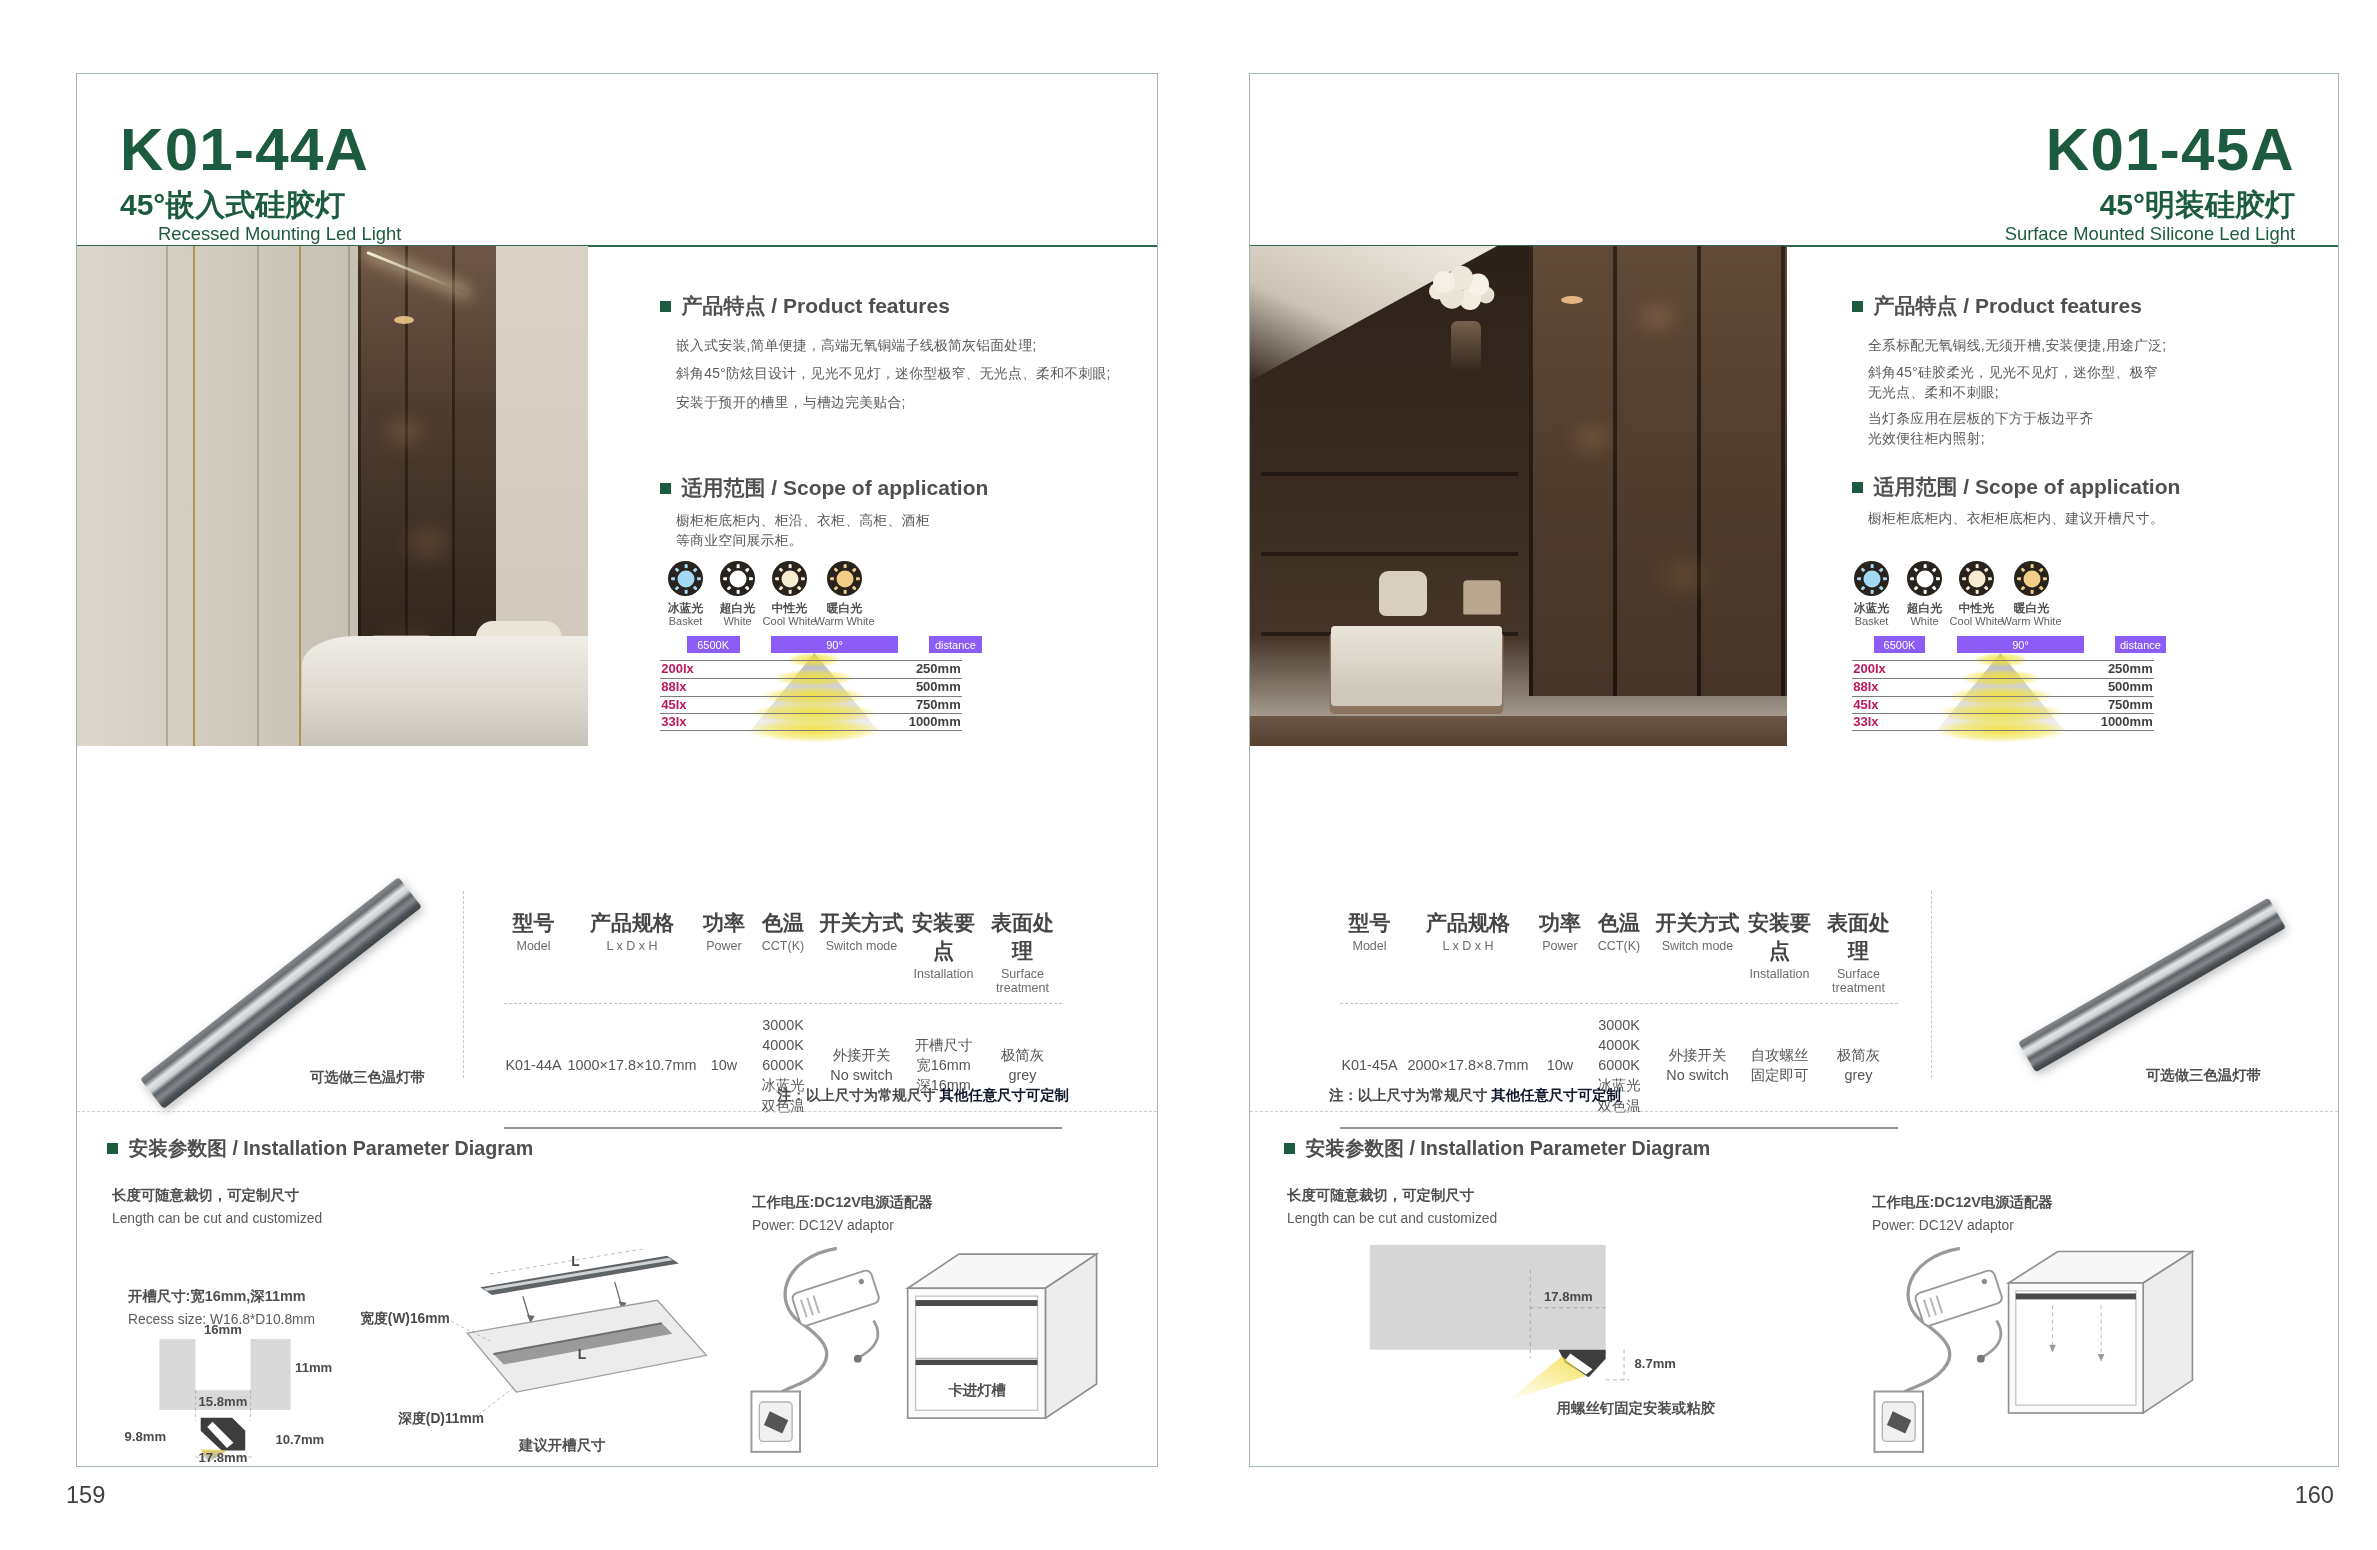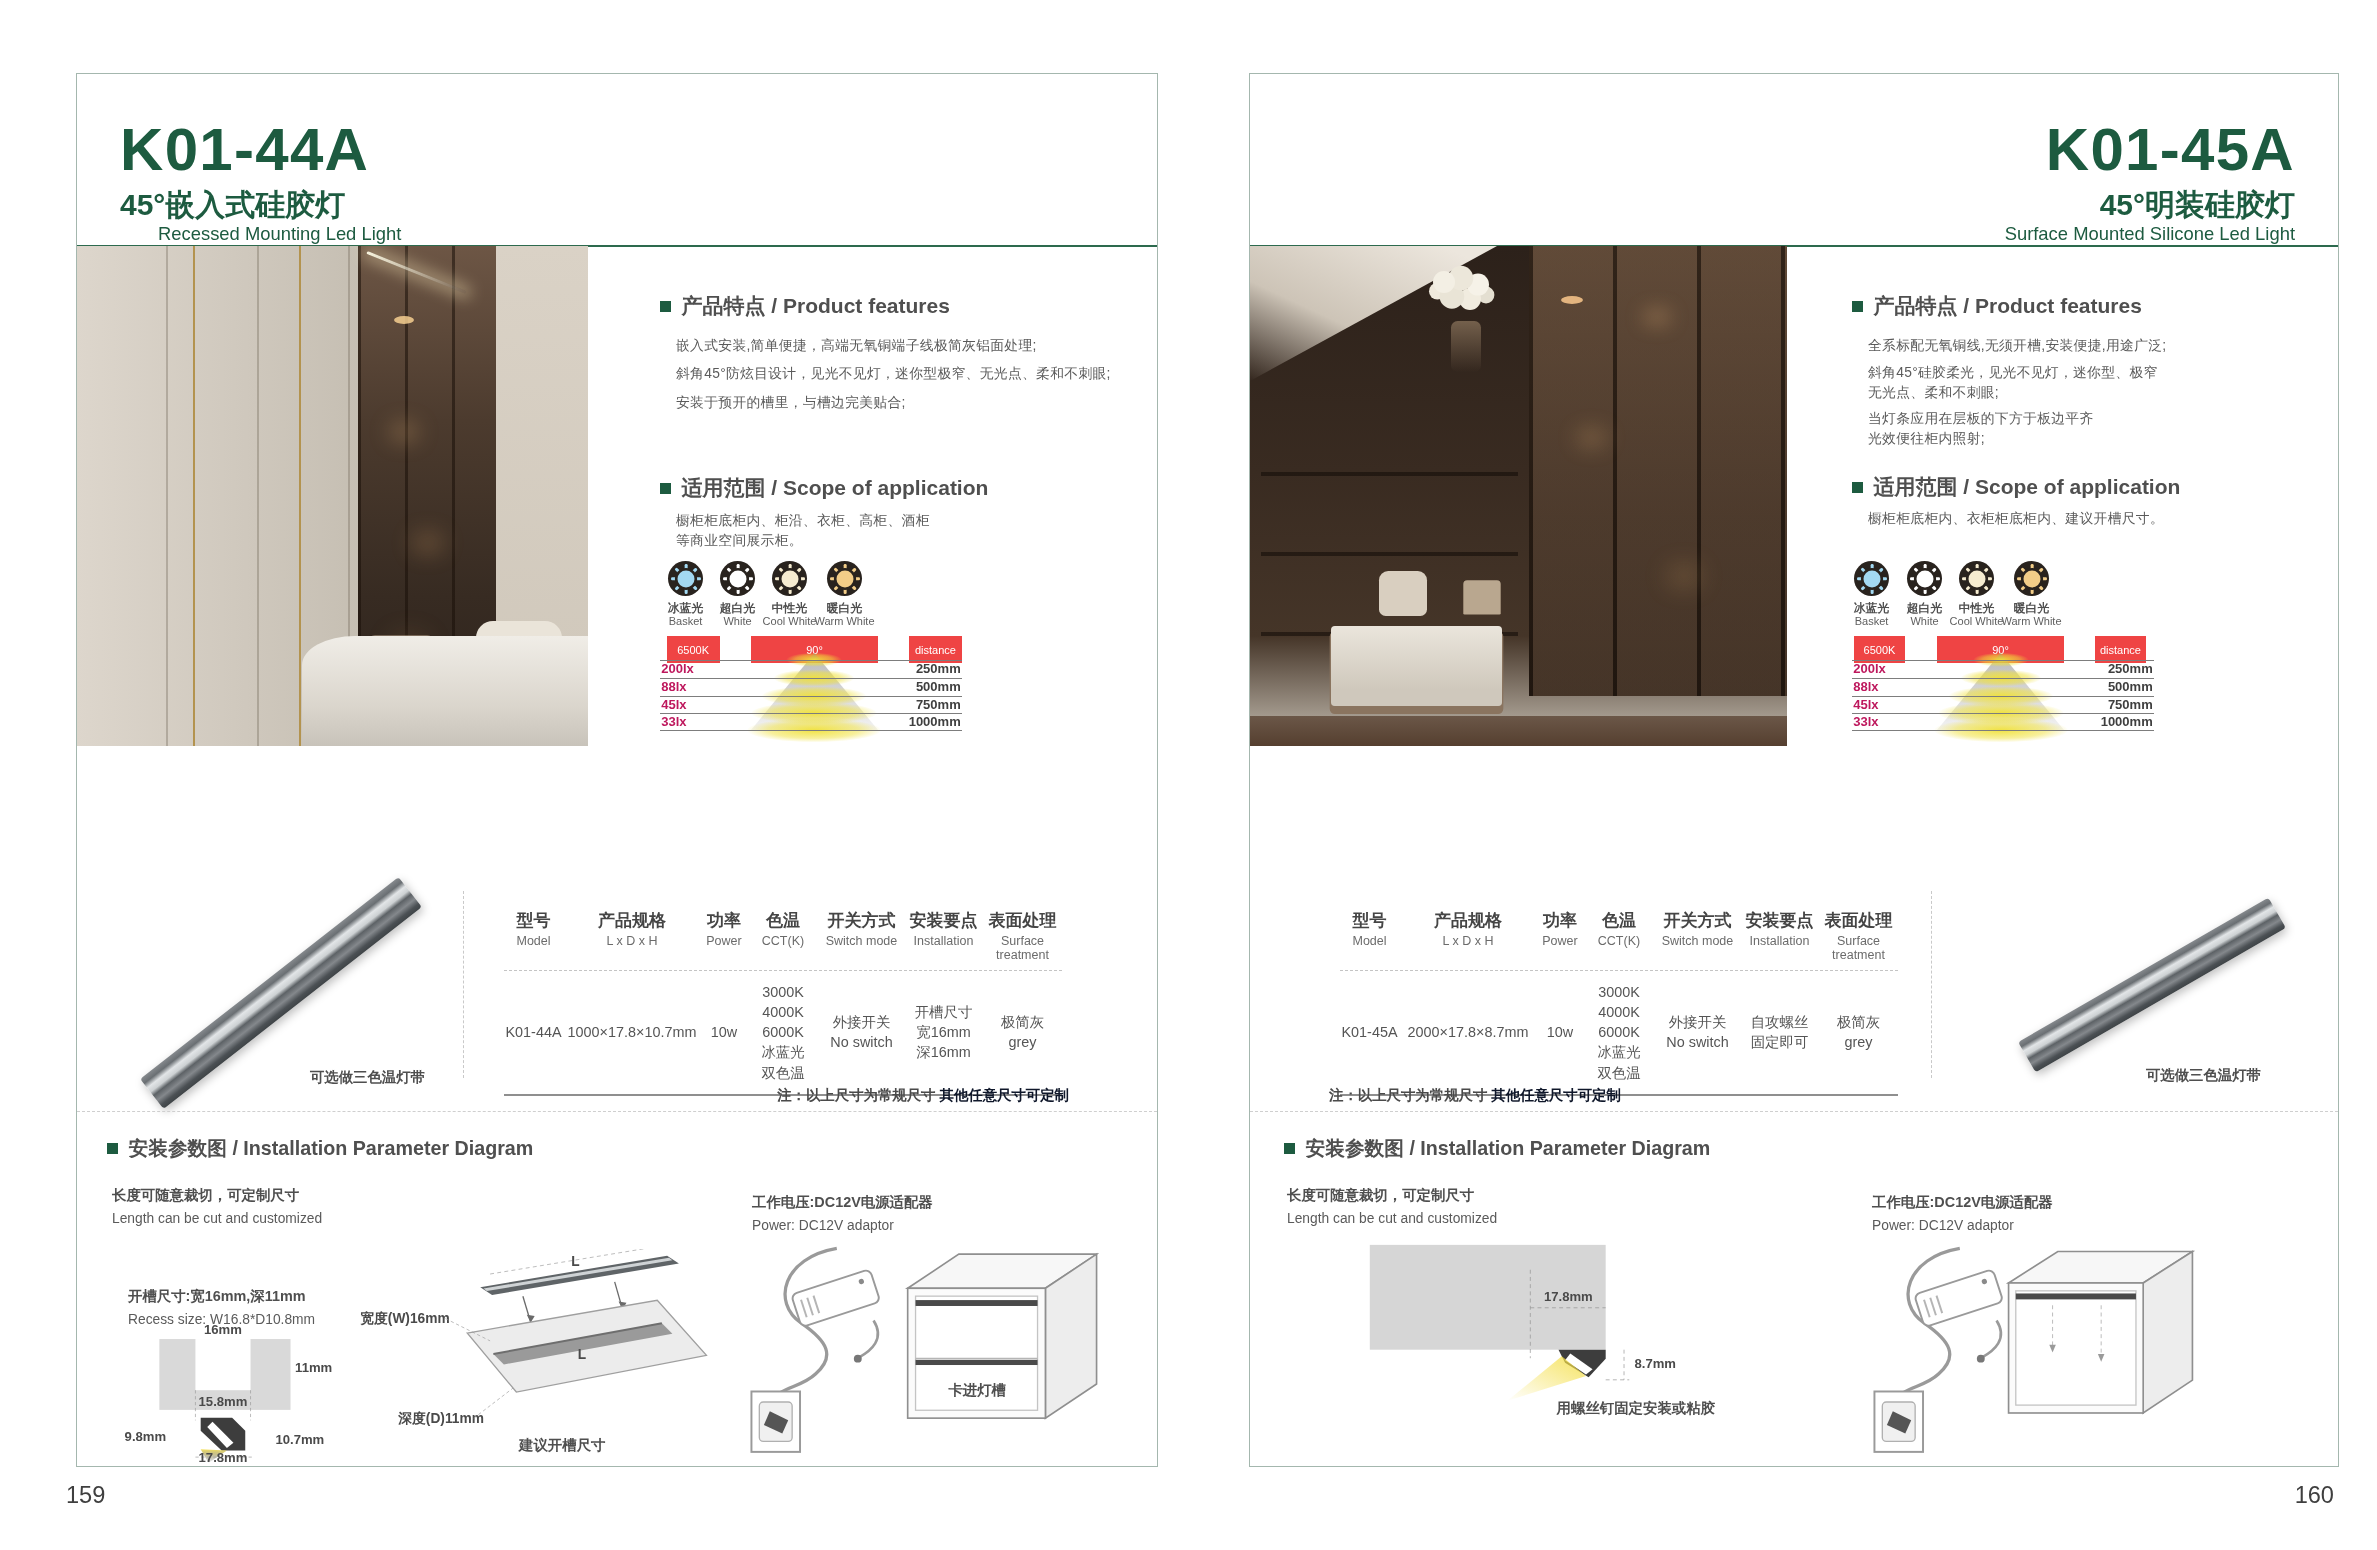--- a/index.html
+++ b/index.html
@@ -70,22 +70,22 @@
   .ray{position:absolute;left:50%;top:50%;width:30px;height:3.3px;background:currentColor;border-radius:1.3px;
     transform:translate(-50%,-50%) rotate(var(--a));}
   .r0{--a:0deg}.r45{--a:45deg}.r90{--a:90deg}.r135{--a:135deg}
   .sundot{position:absolute;left:50%;top:50%;width:17px;height:17px;border-radius:50%;background:currentColor;
     transform:translate(-50%,-50%);box-shadow:0 0 0 2.6px #29231e;}
   .licon-cn{margin-top:5.3px;font-size:11.8px;font-weight:700;color:#4f4f4f;line-height:1.2;}
   .licon-en{font-size:11px;color:#5f5f5f;line-height:1.2;}
 
   
   .chart{position:absolute;width:302px;height:100px;}
-  .cbar{position:absolute;top:0;height:27px;background:#ef4444;color:#fff;font-size:11px;
-    display:flex;align-items:center;justify-content:center;}
+  .cbar{position:absolute;top:0;height:17px;background:#8b5cf6;color:#fff;font-size:11px;
+    display:flex;align-items:center;justify-content:center;margin-left:20px;}
   .cl{position:absolute;left:0;right:0;height:1.3px;background:#7d7d7d;}
   .lx{position:absolute;left:1.3px;font-size:13px;font-weight:600;color:#be185d;}
   .mm{position:absolute;right:1.3px;font-size:13px;font-weight:600;color:#3f3f3f;}
   .cone{position:absolute;top:17px;width:127px;height:77px;
     clip-path:polygon(50% 0,100% 100%,0 100%);
     background:linear-gradient(180deg,rgba(125,125,125,.55),rgba(190,190,190,.18));}
   .glow{position:absolute;border-radius:50%;transform:translate(-50%,-50%);
     background:radial-gradient(ellipse at center,rgba(240,225,58,.95) 0%,rgba(240,225,58,.5) 48%,rgba(240,225,58,0) 72%);}
 
   
@@ -96,21 +96,21 @@
   .caption{position:absolute;font-size:14.4px;font-weight:700;color:#4f4f4f;}
 
   .vdash{position:absolute;width:0;border-left:1.3px dashed #c9c9c9;}
   .hdash-sep{position:absolute;left:0;right:0;border-top:1.3px dashed #cfcfcf;}
 
   
   .spec-table{position:absolute;width:558px;top:835px;}
   .t-head{display:flex;text-align:center;padding-bottom:7.9px;border-bottom:1.3px dashed #c4c4c4;}
   .t-row{display:flex;text-align:center;align-items:center;min-height:123px;border-bottom:2px solid #8f8f8f;}
   .c1{width:59px}.c2{width:138px}.c3{width:46px}.c4{width:72px}.c5{width:85px}.c6{width:79px}.c7{width:79px}
-  .th-cn{font-size:17px;font-weight:700;color:#454545;}
+  .th-cn{font-size:21px;font-weight:700;color:#454545;}
   .th-en{font-size:12.5px;color:#6b6b6b;margin-top:2px;}
   .tv{font-size:14.4px;color:#555;line-height:1.4;white-space:nowrap;}
   .note{position:absolute;font-size:14.4px;font-weight:700;color:#4a4a4a;}
   .note .grn{color:#0f172a;}
 
   
   .inst-head .txt{font-size:19.7px;}
   .small-b{position:absolute;font-size:14.4px;font-weight:700;color:#4f4f4f;white-space:nowrap;}
   .small-r{position:absolute;font-size:13.8px;color:#5a5a5a;white-space:nowrap;text-align:right;}
   svg .dim{font-family:"Liberation Sans",sans-serif;font-size:20px;font-weight:600;fill:#4a4a4a;}

